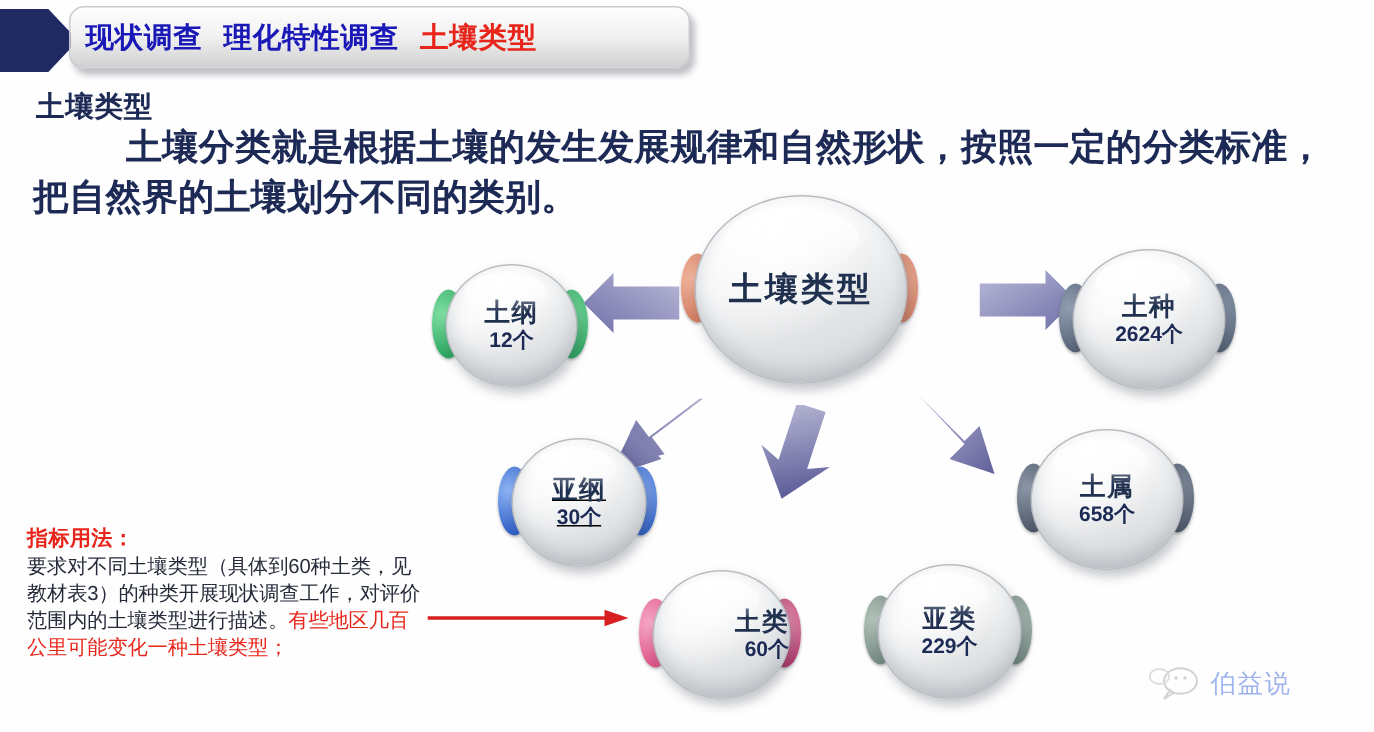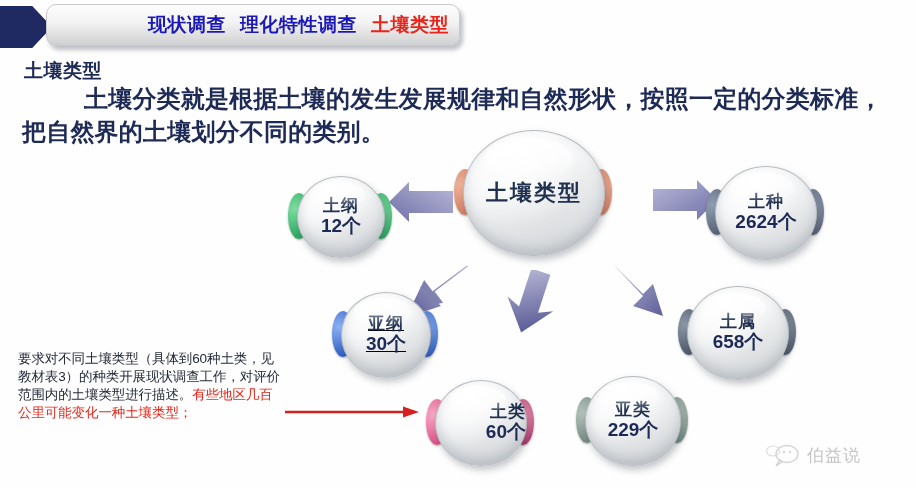--- a/index.html
+++ b/index.html
@@ -17,21 +17,21 @@
     position:absolute;left:0;top:2px;width:52px;height:42px;
     background:#1f2a63;
     clip-path:polygon(0 0, 62% 0, 100% 50%, 62% 100%, 0 100%);
   }
   .header-bar{
     position:absolute;left:46px;top:0;width:414px;height:42px;
     border-radius:10px;
     background:linear-gradient(180deg,#fdfdfd 0%,#f2f2f3 45%,#dedede 78%,#cfd0d2 100%);
     border:1px solid #c9c9cd;
     box-shadow:3px 4px 4px rgba(90,95,110,.38);
-    display:flex;align-items:center;justify-content:flex-end;gap:14px;
+    display:flex;align-items:center;justify-content:flex-start;gap:14px;
     padding:0 10px;box-sizing:border-box;
   }
   .hdr-seg{font-size:19px;font-weight:bold;letter-spacing:.5px;white-space:nowrap;}
   .hdr-blue{color:#1a19b8;}
   .hdr-red{color:#e8251a;}
 
   
   .sec-title{
     position:absolute;left:24px;top:58px;
     font-size:19px;font-weight:bold;color:#1d2a55;letter-spacing:.5px;
@@ -78,31 +78,31 @@
     display:flex;flex-direction:column;align-items:center;justify-content:center;
     z-index:2;
   }
   .ball::after{
     content:"";position:absolute;left:14%;top:6%;width:64%;height:34%;
     border-radius:50%;
     background:linear-gradient(180deg,rgba(255,255,255,.9),rgba(255,255,255,0));
     pointer-events:none;
   }
   .n-label{font-size:17px;font-weight:bold;color:#20304f;letter-spacing:1px;line-height:1.1;}
-  .n-count{font-size:19px;font-weight:bold;color:#1d2a55;line-height:1.15;}
+  .n-count{font-size:14px;font-weight:bold;color:#1d2a55;line-height:1.15;}
 
   .center .n-label{font-size:22px;letter-spacing:2px;}
 
   
   .arrow{position:absolute;}
   .wm{
     position:absolute;right:10px;bottom:12px;width:140px;height:42px;
     display:flex;align-items:center;gap:7px;opacity:.42;
   }
-  .wm-txt{font-size:17px;color:#737373;letter-spacing:1px;font-family:"DejaVu Sans",sans-serif;}
+  .wm-txt{font-size:17px;color:#1d4ed8;letter-spacing:1px;font-family:"DejaVu Sans",sans-serif;}
 </style>
 </head>
 <body>
 
 <div id="slide">
 
   <div class="header-wrap">
     <div class="header-chevron"></div>
     <div class="header-bar">
       <span class="hdr-seg hdr-blue">现状调查</span>
@@ -110,20 +110,21 @@
       <span class="hdr-seg hdr-red">土壤类型</span>
     </div>
   </div>
 
   <div class="sec-title">土壤类型</div>
 
   <div class="para"><span class="indent"></span><span>土壤分类就是根据土壤的发生发展规律和自然形状，按照一定的分类标准，把自然界的土壤划分不同的类别。</span></div>
 
 
   <div class="anno">
+    <div class="anno-head">指标用法：</div>
     <div class="anno-body"><span>要求对不同土壤类型（具体到60种土类，见教材表3）的种类开展现状调查工作，对评价范围内的土壤类型进行描述。</span><span class="hl">有些地区几百公里可能变化一种土壤类型；</span></div>
   </div>
 
   <svg class="red-arrow" viewBox="0 0 135 16">
     <line x1="0" y1="8" x2="120" y2="8" stroke="#d81f20" stroke-width="2.4"></line>
     <polygon points="118,2.5 134,8 118,13.5" fill="#d81f20"></polygon>
   </svg>
 
   <div id="diagram">
 

